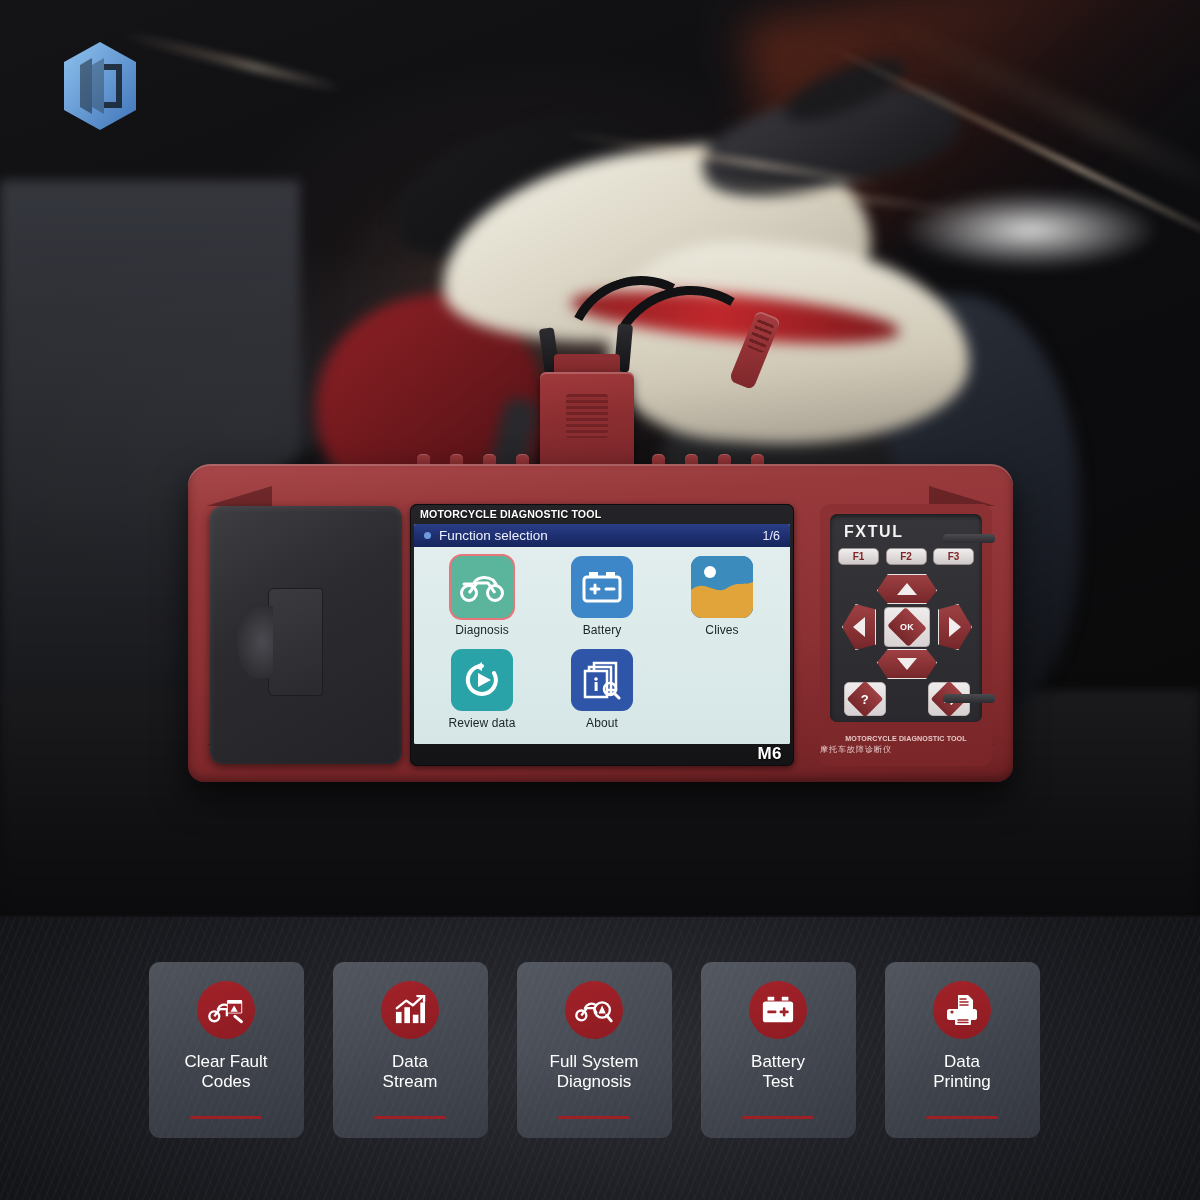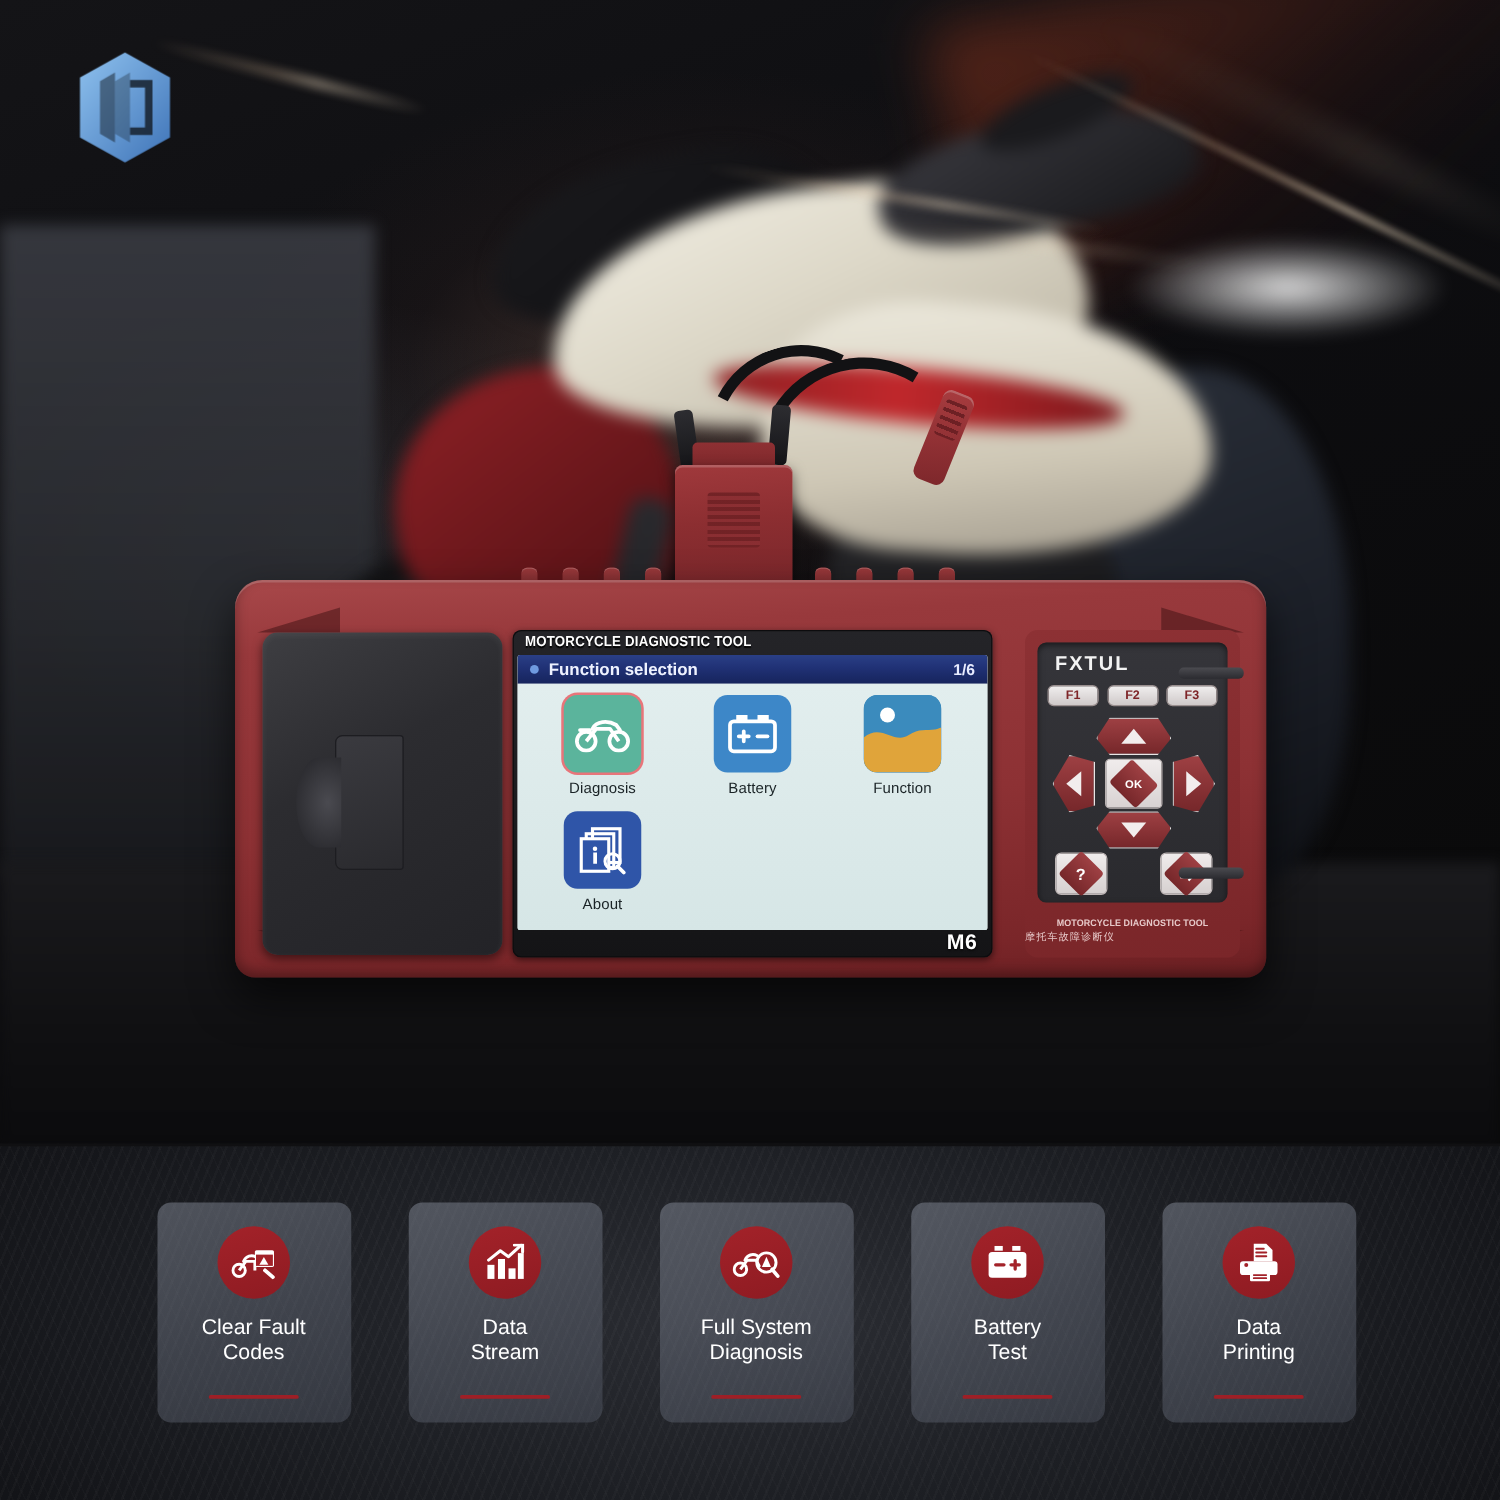--- a/index.html
+++ b/index.html
@@ -184,21 +184,21 @@
     letter-spacing:.5px; text-shadow:0 1px 2px #000;
   }
 
   .lcd {
     position:absolute; left:4px; top:20px; width:376px; height:220px;
     background:#dfeaea; border-radius:2px; overflow:hidden;
   }
   .lcd-title {
     height:23px; display:flex; align-items:center; padding:0 10px;
     background:linear-gradient(180deg,#2a3f86 0%,#203175 45%,#16245c 100%);
-    color:#eef2ff; font-size:13.5px;font-weight:bold;
+    color:#eef2ff; font-size:13.5px;
   }
   .lcd-dot { width:7px; height:7px; border-radius:50%; background:#6f9ae0; margin-right:8px; flex:0 0 auto; }
   .lcd-title-text { flex:1; }
   .lcd-page { font-size:12.5px; color:#e8ecff; }
   .lcd-grid {
     background:linear-gradient(180deg,#e2eeee,#d6e6e6);
     height:197px; padding:9px 16px 4px 16px;
     display:grid; grid-template-columns:repeat(3,1fr); grid-template-rows:repeat(2,1fr);
     column-gap:16px; row-gap:2px;
   }
@@ -327,21 +327,21 @@
 
   
   .strip {
     position:absolute; left:0; top:915px; width:1200px; height:285px;
     background:
       repeating-linear-gradient(112deg, rgba(255,255,255,.022) 0 2px, rgba(0,0,0,0) 2px 7px),
       repeating-linear-gradient(65deg, rgba(255,255,255,.015) 0 1px, rgba(0,0,0,0) 1px 9px),
       radial-gradient(ellipse 700px 260px at 600px 140px, #2b2d33 0%, #1d1f24 55%, #131418 100%);
   }
   .strip-top-line { position:absolute; left:0; top:0; width:1200px; height:2px; background:#101012; }
-  .cards { position:absolute; left:0; top:47px; width:1188px; display:flex; justify-content:center; gap:46px;margin-left:11px; }
+  .cards { position:absolute; left:0; top:47px; width:1188px; display:flex; justify-content:center; gap:29px; }
   .card {
     width:155px; height:176px; border-radius:11px;
     background:linear-gradient(155deg, rgba(133,139,152,.50) 0%, rgba(106,112,126,.44) 55%, rgba(88,94,108,.40) 100%);
     display:flex; flex-direction:column; align-items:center;
     padding-top:19px; position:relative;
   }
   .card-icon {
     width:58px; height:58px; border-radius:50%;
     background:linear-gradient(165deg,#a32229,#8e1b22);
     display:flex; align-items:center; justify-content:center;
@@ -480,24 +480,34 @@
             </div>
 
             <div class="app">
               <div class="app-icon" style="background:#2f7fb5;overflow:hidden">
                 <svg width="62" height="62" viewBox="0 0 62 62">
                   <rect width="62" height="62" fill="#3b8bbd"></rect>
                   <path d="M0 34 C14 22 24 40 36 32 C46 25 54 30 62 26 L62 62 L0 62 Z" fill="#e0a43a"></path>
                   <circle cx="19" cy="16" r="6" fill="#fff"></circle>
                 </svg>
               </div>
-              <div class="app-label">Function</div>
-            </div>
-
-
+              <div class="app-label">Clives</div>
+            </div>
+
+
+            <div class="app">
+              <div class="app-icon" style="background:#2aa3a8">
+                <svg width="42" height="42" viewBox="0 0 42 42">
+                  <path d="M21 7 A14 14 0 1 0 33 14" fill="none" stroke="#fff" stroke-width="4" stroke-linecap="round"></path>
+                  <path d="M21 3 L21 12 L14 8 Z" fill="#fff"></path>
+                  <path d="M17 14 L30 21 L17 28 Z" fill="#fff"></path>
+                </svg>
+              </div>
+              <div class="app-label">Review data</div>
+            </div>
 
             <div class="app">
               <div class="app-icon" style="background:#2f55a8">
                 <svg width="40" height="40" viewBox="0 0 40 40">
                   <rect x="12" y="3" width="22" height="27" fill="none" stroke="#fff" stroke-width="2.5"></rect>
                   <rect x="7" y="7" width="22" height="27" fill="none" stroke="#fff" stroke-width="2.5"></rect>
                   <rect x="3" y="11" width="22" height="26" fill="#2f55a8" stroke="#fff" stroke-width="2.5"></rect>
                   <circle cx="14" cy="19" r="1.8" fill="#fff"></circle>
                   <rect x="12.6" y="22" width="3" height="9" fill="#fff"></rect>
                   <circle cx="28" cy="29" r="6" fill="none" stroke="#fff" stroke-width="2.5"></circle>

